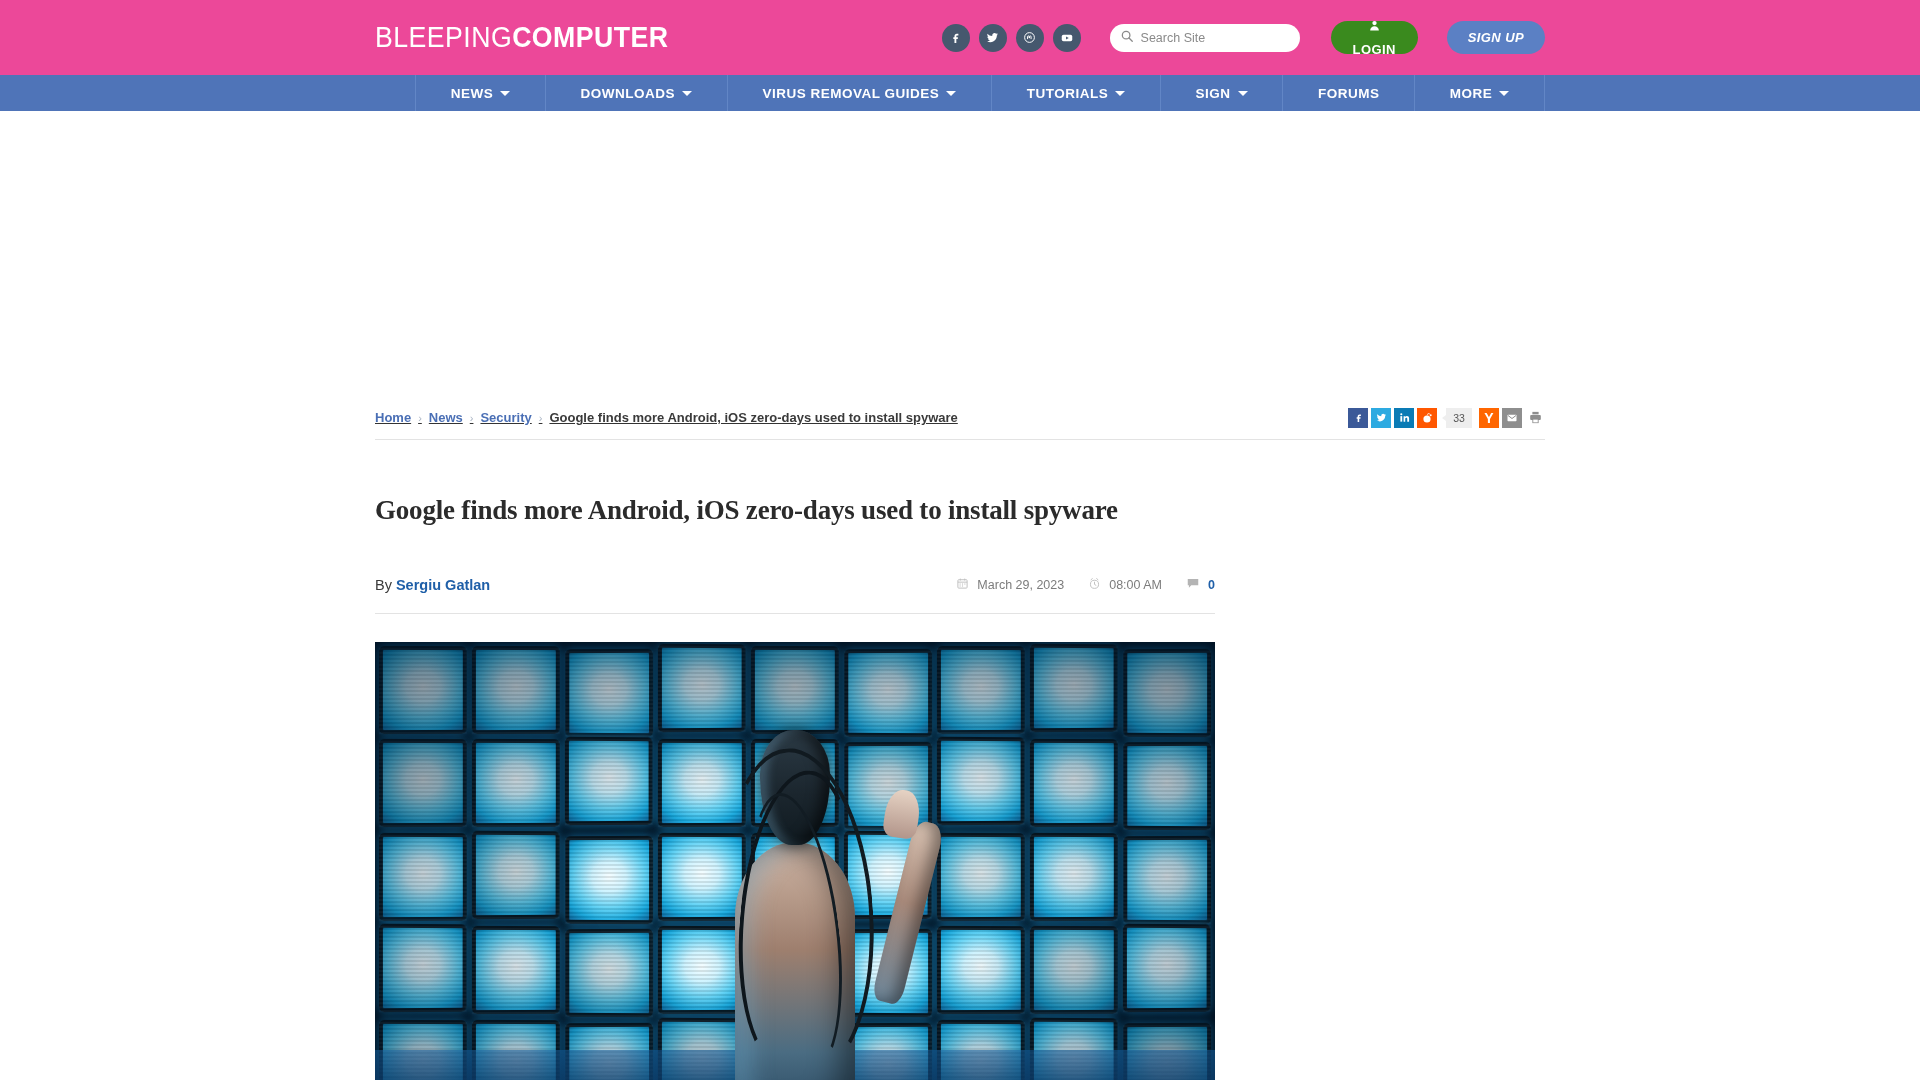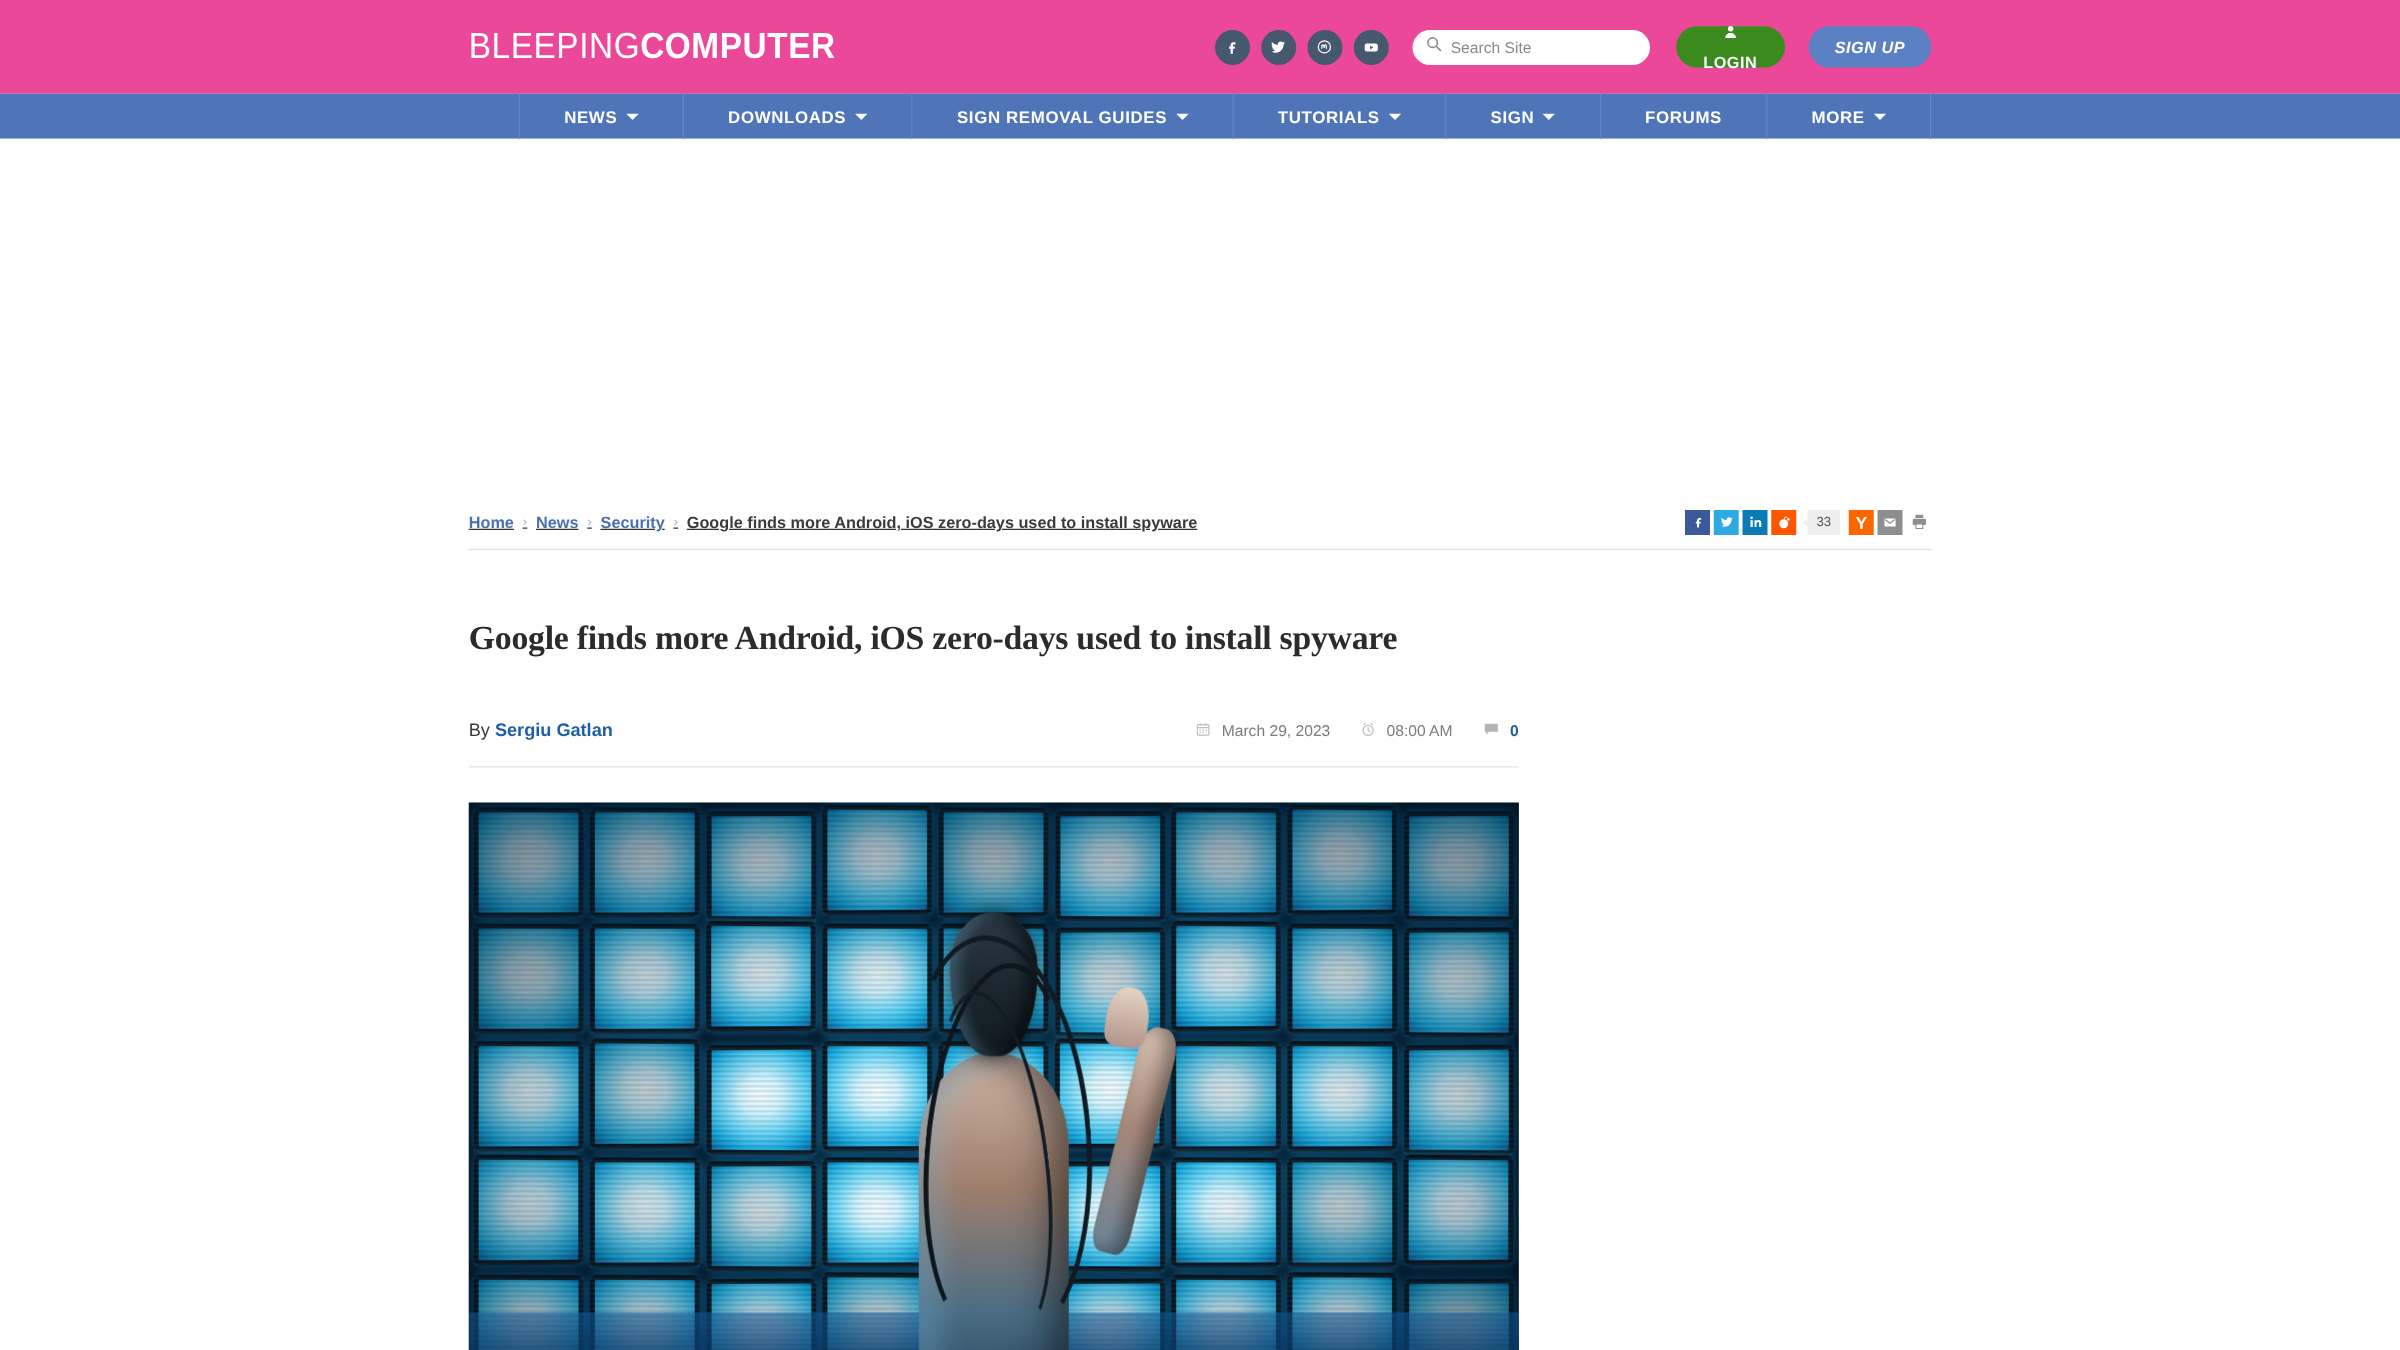--- a/index.html
+++ b/index.html
@@ -35,21 +35,21 @@
     user-select: none;
     transform: scaleX(0.92);
     transform-origin: left center;
   }
   .logo .lite { font-weight: 300; }
   .logo .bold { font-weight: 700; }
 
   .header-right {
     display: flex;
     align-items: center;
-    gap: 11px;
+    gap: 21px;
   }
   .social-row { display: flex; align-items: center; gap: 9px; }
   .soc {
     width: 28px; height: 28px; border-radius: 50%;
     background: #46586e;
     display: flex; align-items: center; justify-content: center;
     color: #ffffff;
     cursor: pointer;
     flex: 0 0 auto;
   }
@@ -405,21 +405,21 @@
 
     <div class="nav-item">
       <span>NEWS</span>
       <span class="caret"></span>
     </div>
     <div class="nav-item">
       <span>DOWNLOADS</span>
       <span class="caret"></span>
     </div>
     <div class="nav-item">
-      <span>SIGN REMOVAL GUIDES</span>
+      <span>VIRUS REMOVAL GUIDES</span>
       <span class="caret"></span>
     </div>
     <div class="nav-item">
       <span>TUTORIALS</span>
       <span class="caret"></span>
     </div>
     <div class="nav-item">
       <span>SIGN</span>
       <span class="caret"></span>
     </div>

